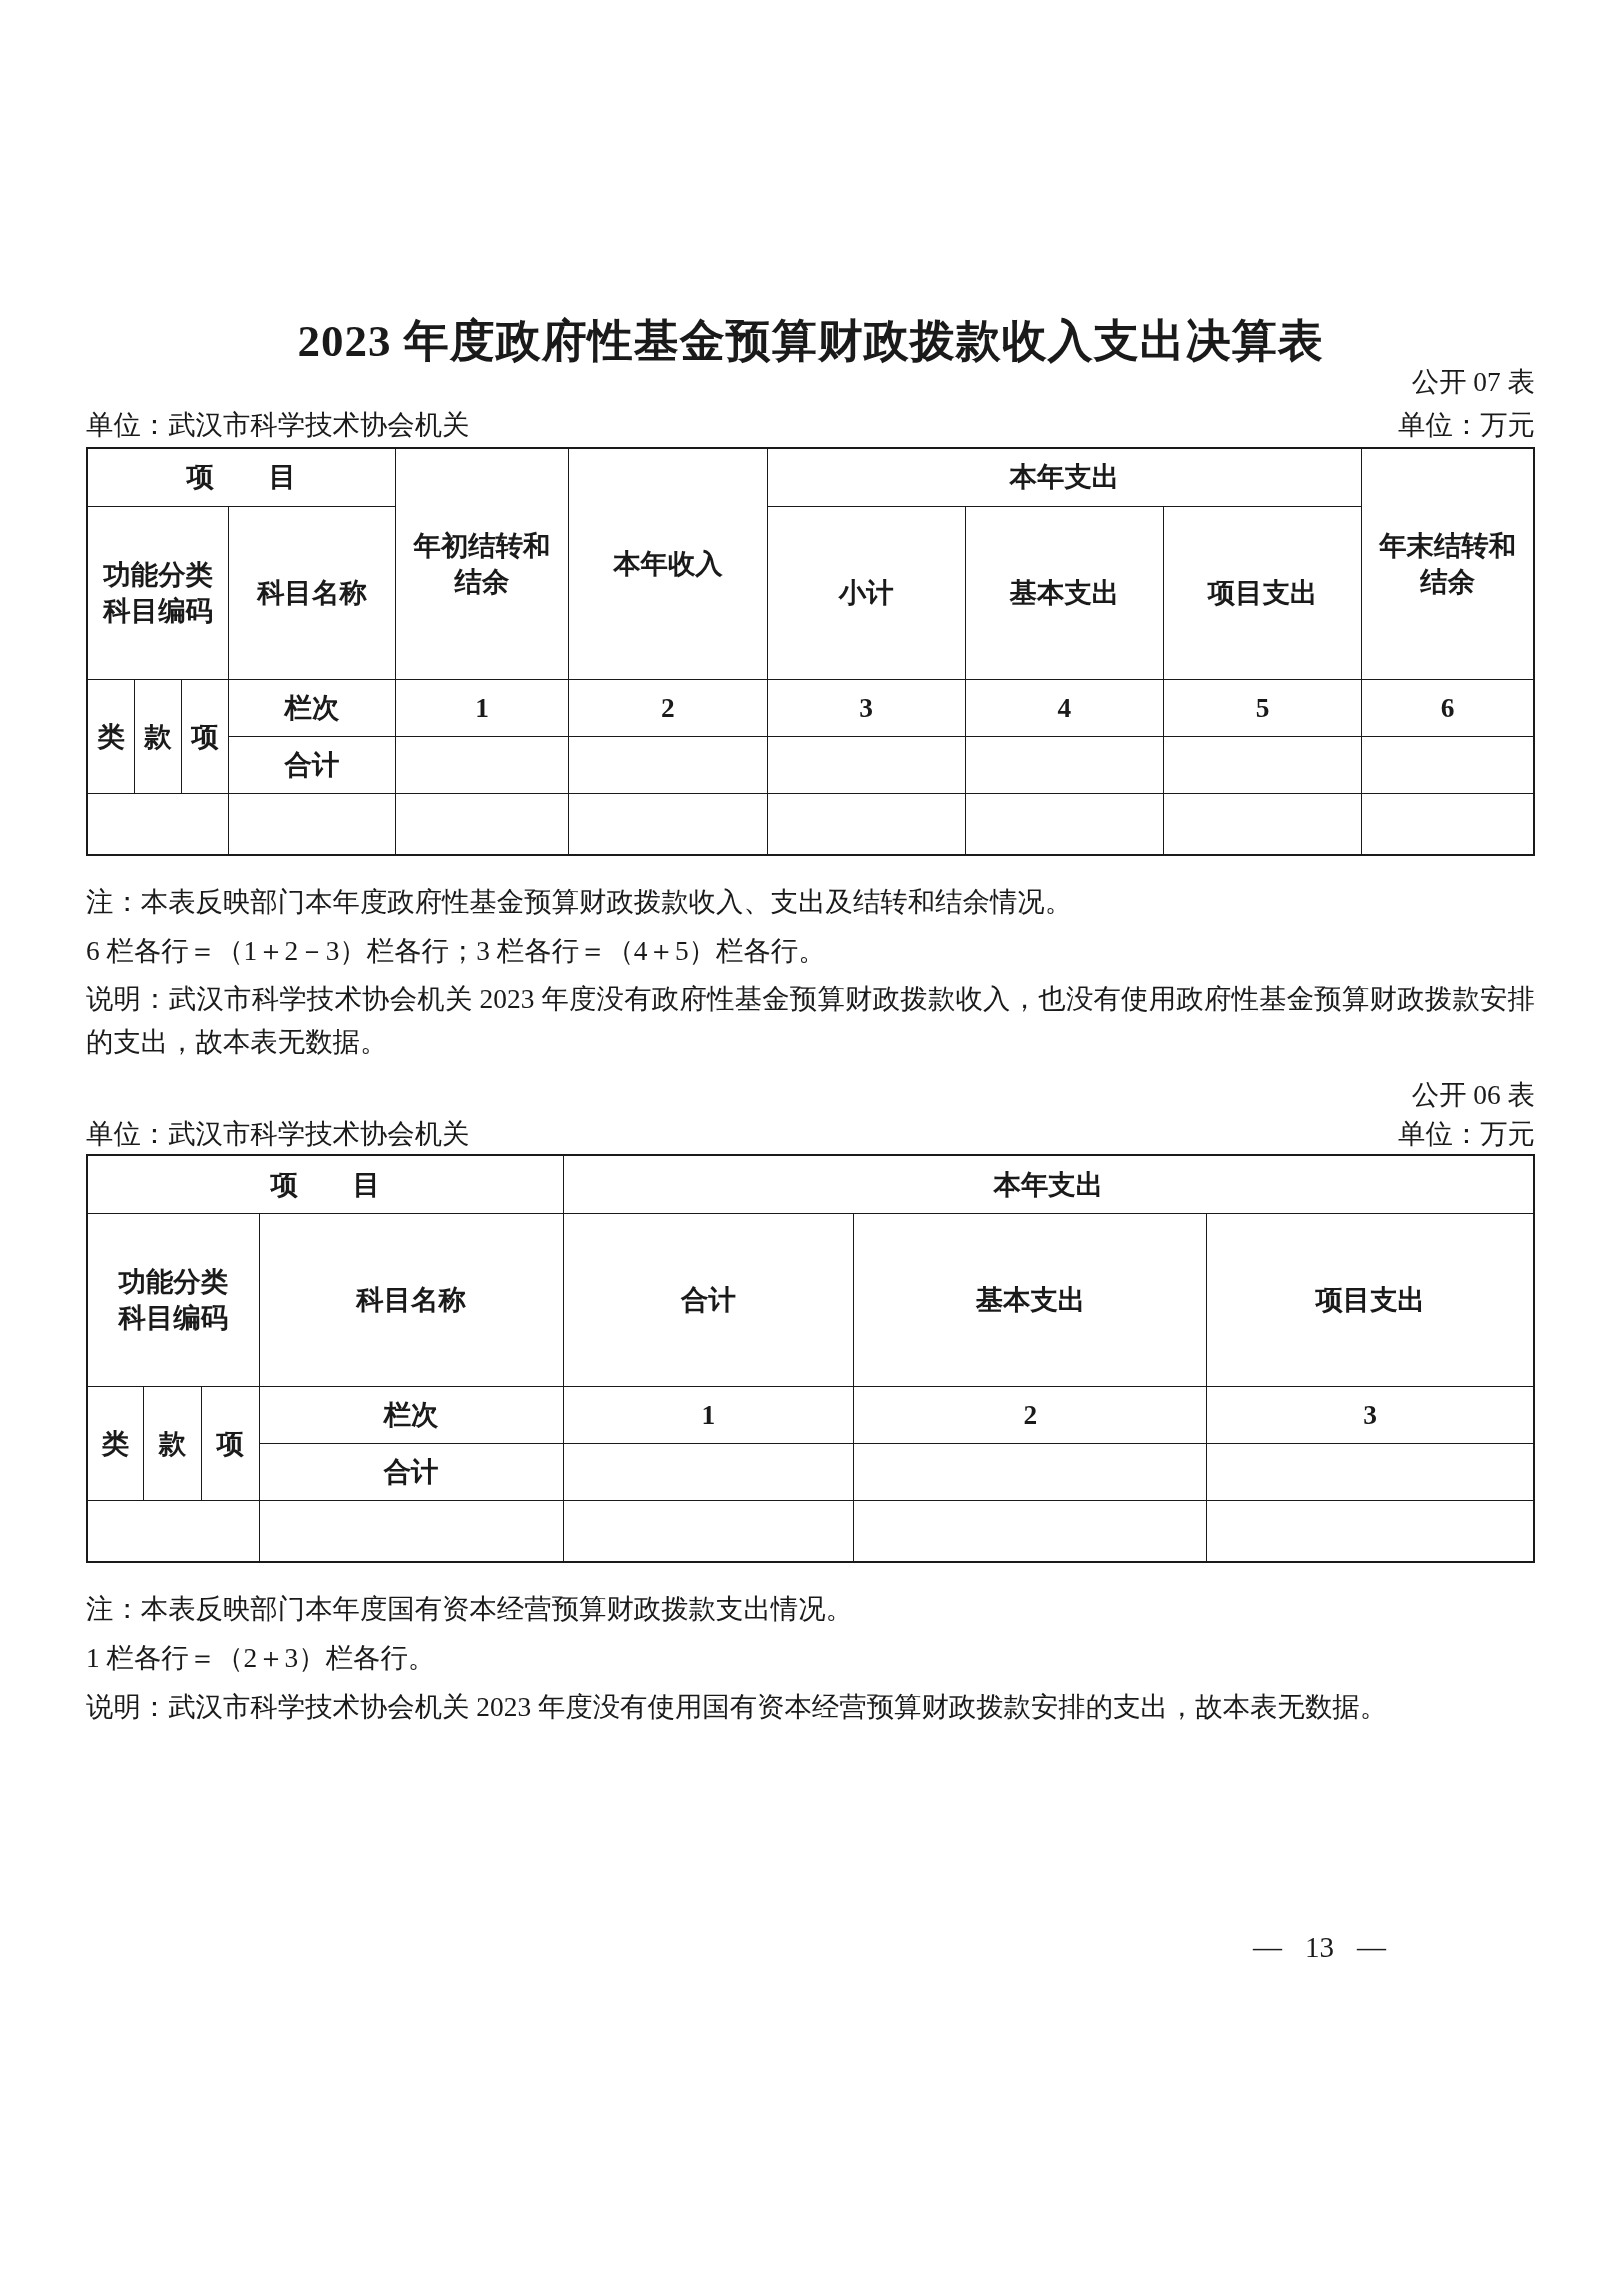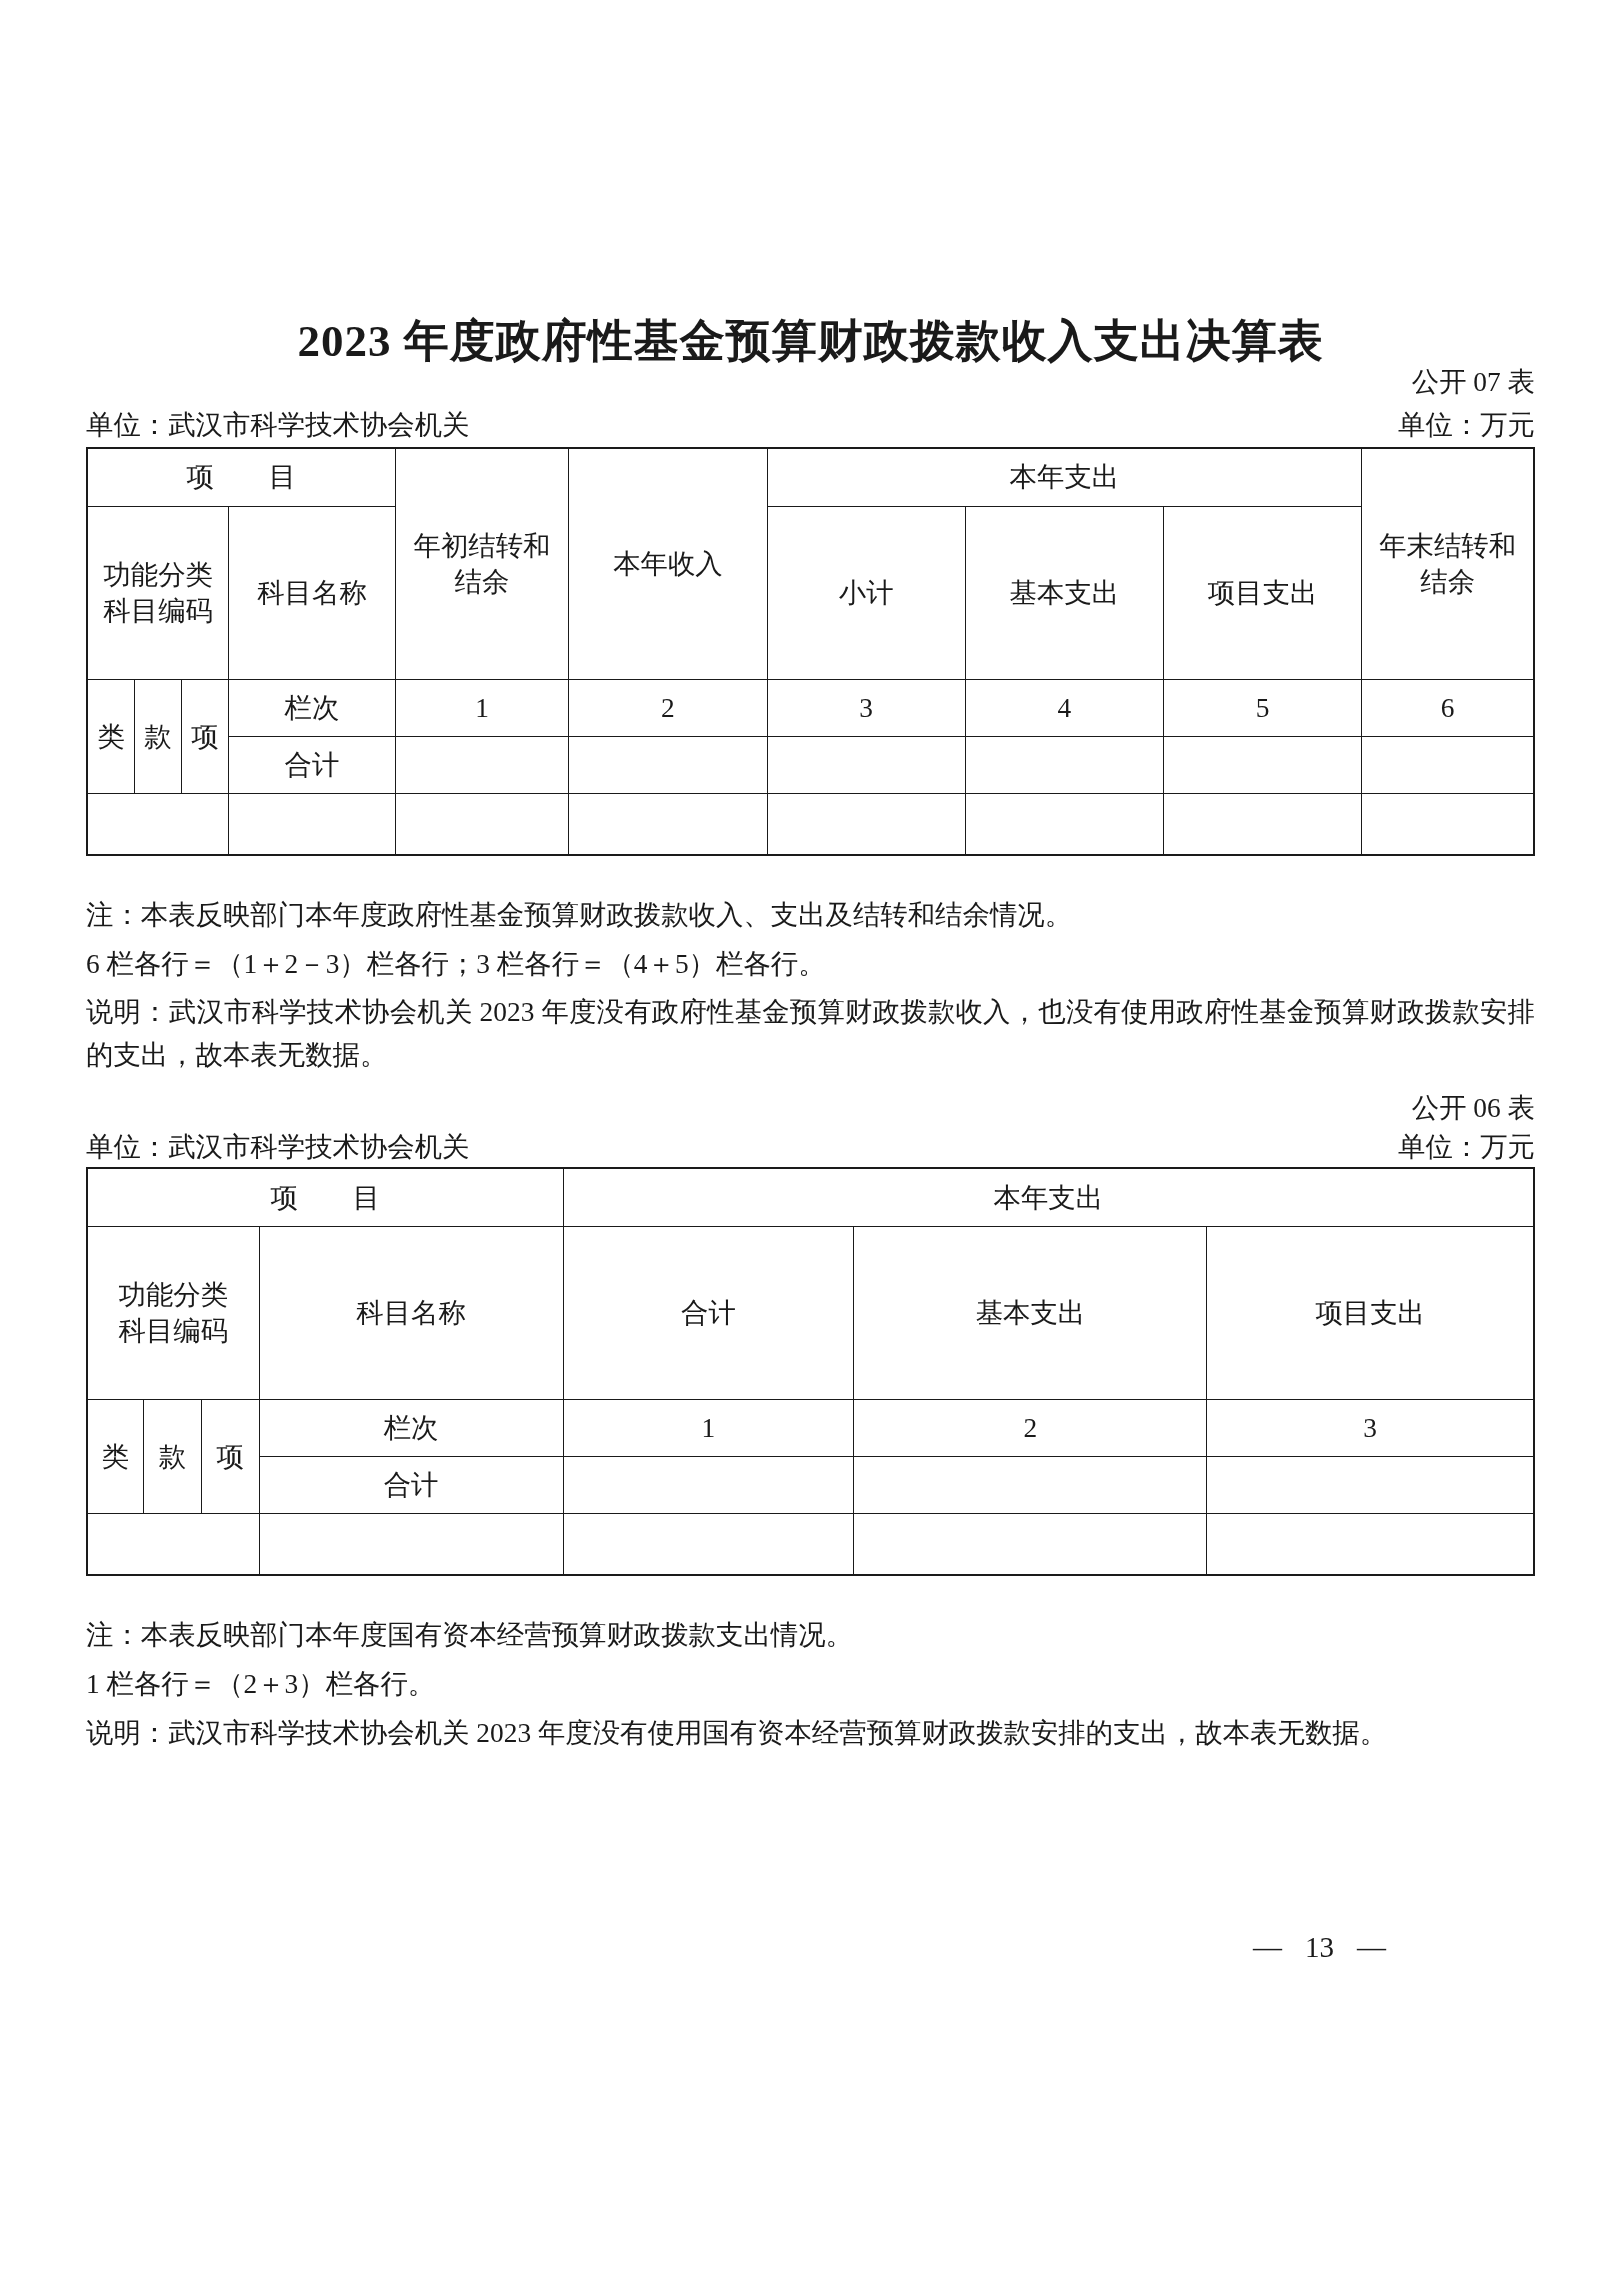--- a/index.html
+++ b/index.html
@@ -37,38 +37,39 @@
     line-height: 31px;
   }
   .unit-row.second { margin-top: 7.8px; }
   table.budget {
     margin-top: 5.9px;
     width: 100%;
     border-collapse: collapse;
     table-layout: fixed;
     border: 2px solid #1a1a1a;
     border-bottom-width: 2.9px;
+    font-weight: bold;
   }
   table.budget.second { margin-top: 3.9px; }
   table.budget td {
     border: 1px solid #1a1a1a;
     text-align: center;
     vertical-align: middle;
     font-size: 27.4px;
     padding: 2px 3.9px;
     overflow: hidden;
   }
   td.bb { border-bottom-width: 2.9px; }
   td.pre { white-space: pre-line; }
   tr.rh1 { height: 59px; }
   tr.rh2 { height: 173px; }
   tr.rh3 { height: 57px; }
   tr.rh4 { height: 57px; }
   tr.rh5 { height: 61px; }
-  .notes { margin-top: 38px; }
+  .notes { margin-top: 25px; }
   .notes p {
     font-size: 27.4px;
     line-height: 43px;
     margin-top: 5.9px;
     text-align: justify;
   }
   .notes p:first-child { margin-top: 0; }
   .page-number {
     position: absolute;
     top: 1931px;

